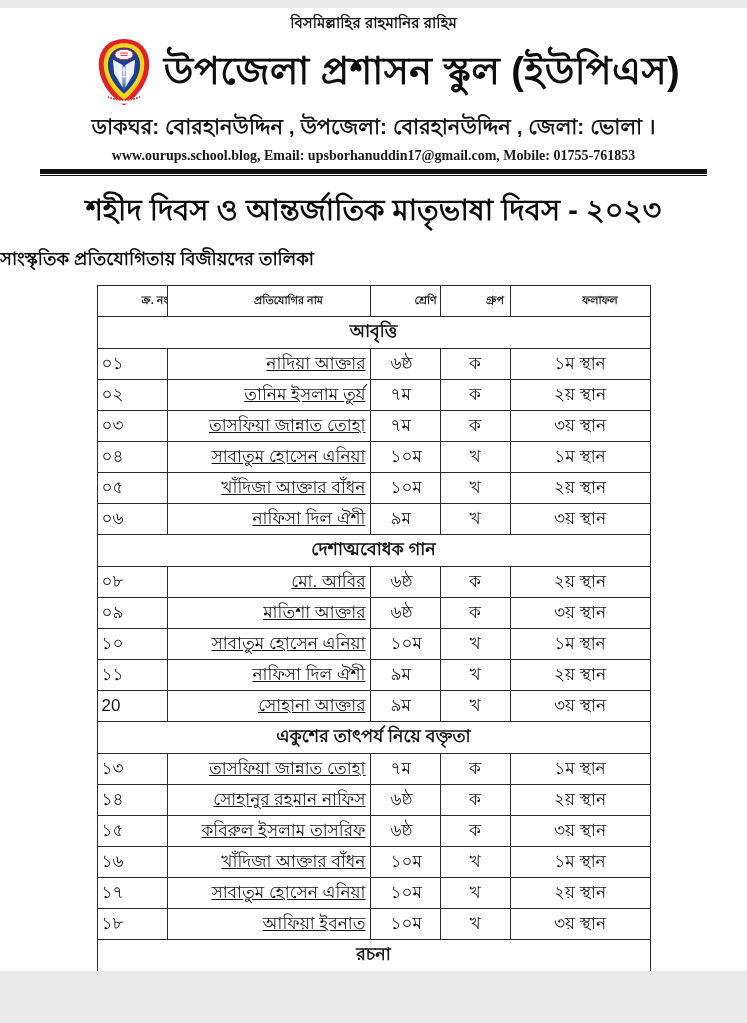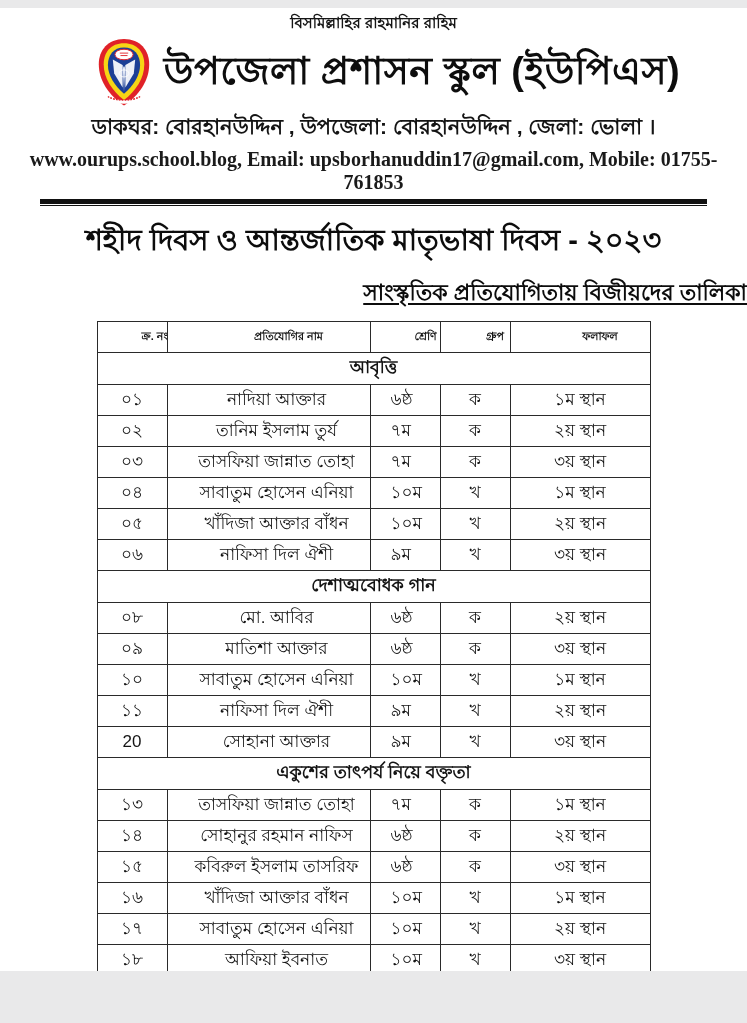--- a/index.html
+++ b/index.html
@@ -37,42 +37,41 @@
     line-height: 1.1;
   }
   .address-line {
     font-size: 21px;
     font-weight: 700;
     margin-top: 4px;
     color: #141414;
   }
   .contact-line {
     font-family: "Liberation Serif", "DejaVu Serif", serif;
-    font-size: 20px;
+    font-size: 14px;
     font-weight: 600;
     margin-top: 2px;
     color: #1a1a1a;
     text-align: center;
   }
   .header-divider { width: 667px; margin: 5px auto 0 auto; }
   .rule-thick { height: 4.5px; background: #111; }
   .rule-thin { height: 1.3px; background: #111; margin-top: 1.6px; }
   .doc-title {
     text-align: center;
     font-size: 29px;
     font-weight: 700;
     margin-top: 11px;
     color: #0c0c0c;
   }
   .doc-subtitle {
-    text-align: right;
-    font-size: 22px;
+    text-align: left;
+    font-size: 18px;
     font-weight: 800;
     margin-top: 9px;
-    text-decoration: underline;
     text-underline-offset: 3px;
     color: #0c0c0c;
   }
   table.results-table {
     width: 553px;
     margin: 9px auto 0 auto;
     border-collapse: collapse;
     table-layout: fixed;
     font-size: 17px;
     color: #141414;
@@ -84,22 +83,22 @@
     white-space: nowrap;
   }
   .results-table th { height: 31px; font-weight: 700; font-size: 11px; text-align: center; padding-left: 44px; }
   .results-table td.section-cell {
     height: 27px;
     text-align: center;
     font-weight: 700;
     font-size: 17.5px;
   }
   .results-table td { height: 25.6px; }
-  td.cell-serial { text-align: center; }
-  td.cell-name { text-align: center; padding-left: 20px; }
+  td.cell-serial { }
+  td.cell-name { text-align: right; padding-left: 20px; text-decoration: underline; }
   td.cell-class { text-align: left; padding-left: 20px; }
   td.cell-group { text-align: center; }
   td.cell-result { text-align: center; }
 </style>
 </head>
 <body>
 
 <div class="page">
 
   <div class="header-area">

